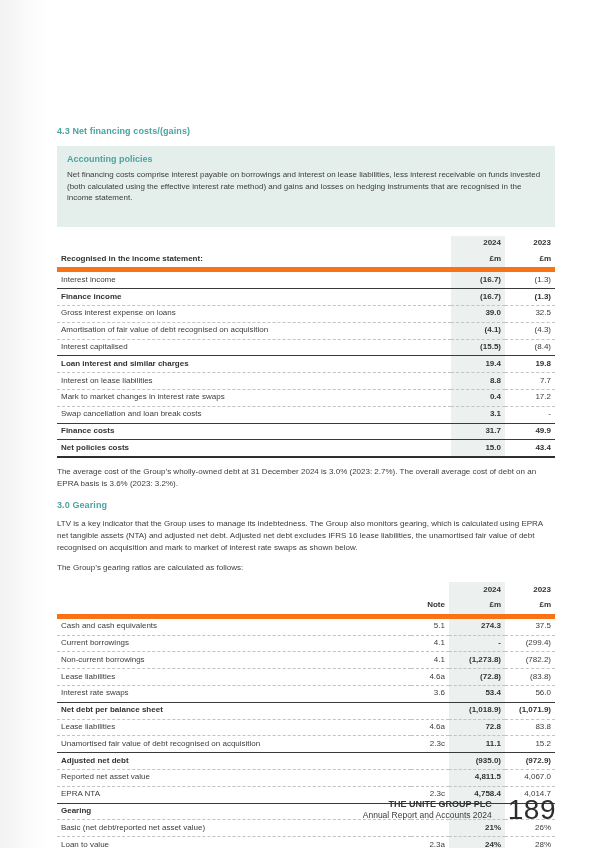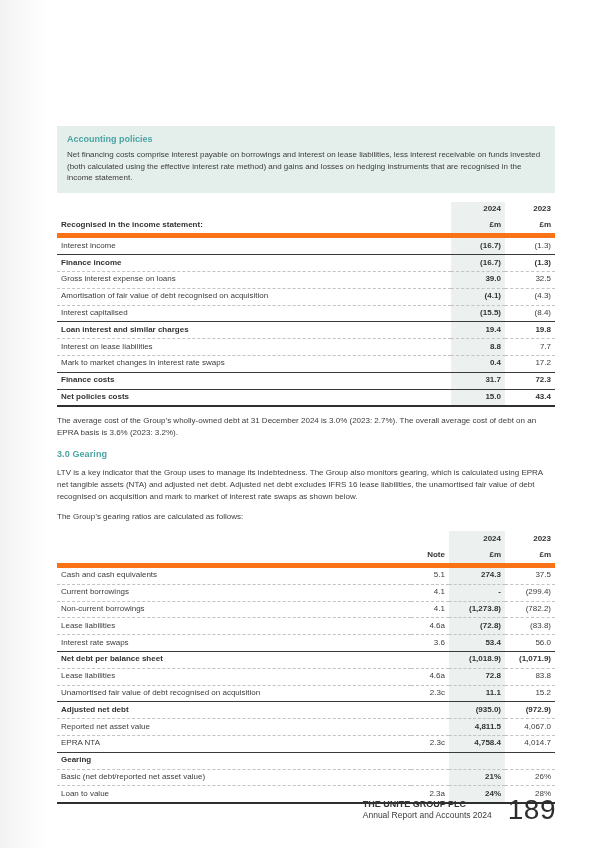--- a/index.html
+++ b/index.html
@@ -30,21 +30,21 @@
   }
   h3.section-heading {
     font-size: 9px;
     font-weight: 700;
     color: #4aa4a1;
     margin: 0 0 10px 0;
     letter-spacing: 0.1px;
   }
   .policy-box {
     background: #e4efec;
-    padding: 8px 10px 9px 10px;
+    padding: 8px 10px 23px 10px;
     margin-bottom: 9px;
   }
   .policy-box h4 {
     font-size: 9px;
     font-weight: 700;
     color: #4aa4a1;
     margin: 0 0 5px 0;
   }
   .policy-box p {
     font-size: 8px;
@@ -86,38 +86,39 @@
   tbody td.v24 { font-weight: 700; color: #333333; padding-left: 20px; }
 
   footer.page-footer {
     position: absolute;
     right: 44px;
     bottom: 22px;
     display: flex;
     align-items: center;
     gap: 16px;
   }
-  .footer-lines { text-align: left; }
+  .footer-lines { text-align: right; }
   .footer-company { font-size: 9px; font-weight: 700; color: #333333; line-height: 1.4; }
   .footer-report { font-size: 8.5px; color: #3c3c3c; line-height: 1.4; }
   .footer-pagenum {
     font-size: 28px;
     font-weight: 400;
     color: #2d2d2d;
     letter-spacing: 0.5px;
   }
 </style>
 </head>
 <body>
 
 <div class="page">
   <div class="edge-gradient"></div>
 
   <div class="content">
 
+    <h3 class="section-heading">4.3 Net financing costs/(gains)</h3>
 
     <section class="policy-box">
       <h4>Accounting policies</h4>
       <p>Net financing costs comprise interest payable on borrowings and interest on lease liabilities, less interest receivable on funds invested (both calculated using the effective interest rate method) and gains and losses on hedging instruments that are recognised in the income statement.</p>
     </section>
 
     <table class="fin-table" id="income-table">
         <thead>
           <tr>
             <th class="lbl"></th>
@@ -164,24 +165,29 @@
           <tr>
             <td class="lbl">Interest on lease liabilities</td>
             <td class="v24 hl">8.8</td>
             <td class="v23">7.7</td>
           </tr>
           <tr>
             <td class="lbl">Mark to market changes in interest rate swaps</td>
             <td class="v24 hl">0.4</td>
             <td class="v23">17.2</td>
           </tr>
+          <tr>
+            <td class="lbl">Swap cancellation and loan break costs</td>
+            <td class="v24 hl">3.1</td>
+            <td class="v23">-</td>
+          </tr>
           <tr class="bold">
             <td class="lbl">Finance costs</td>
             <td class="v24 hl">31.7</td>
-            <td class="v23">72.3</td>
+            <td class="v23">49.9</td>
           </tr>
           <tr class="bold">
             <td class="lbl">Net policies costs</td>
             <td class="v24 hl">15.0</td>
             <td class="v23">43.4</td>
           </tr>
         </tbody>
       </table>
 
     <p class="body-text">The average cost of the Group’s wholly-owned debt at 31 December 2024 is 3.0% (2023: 2.7%). The overall average cost of debt on an EPRA basis is 3.6% (2023: 3.2%).</p>

